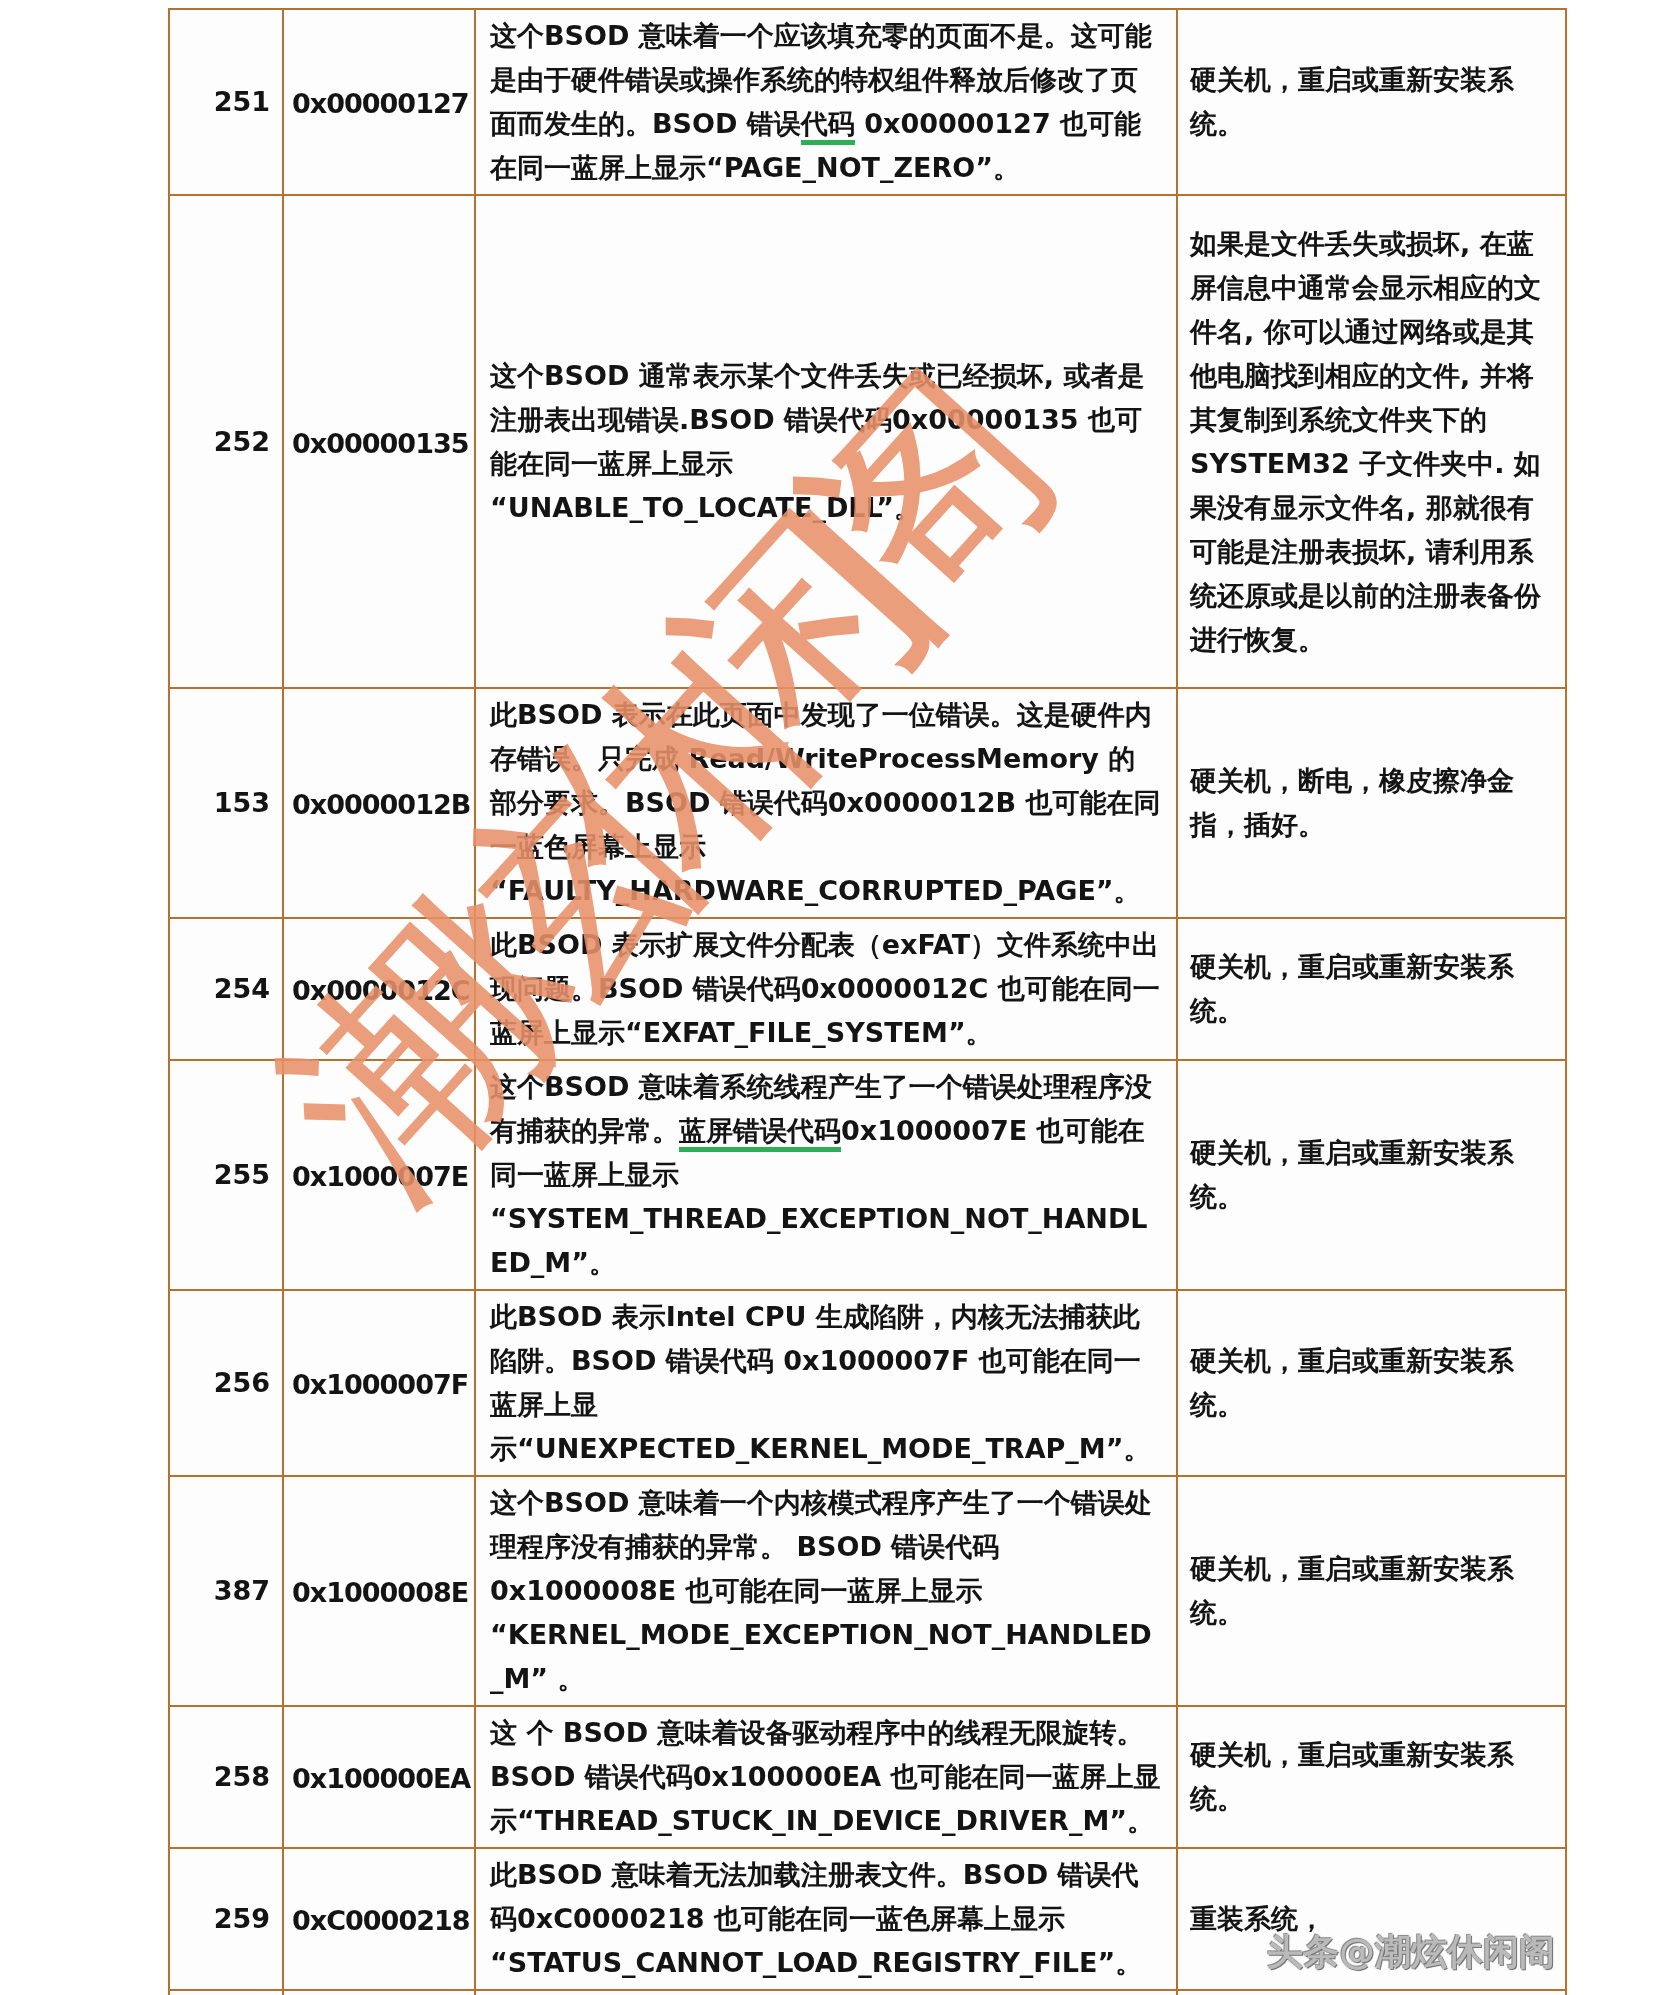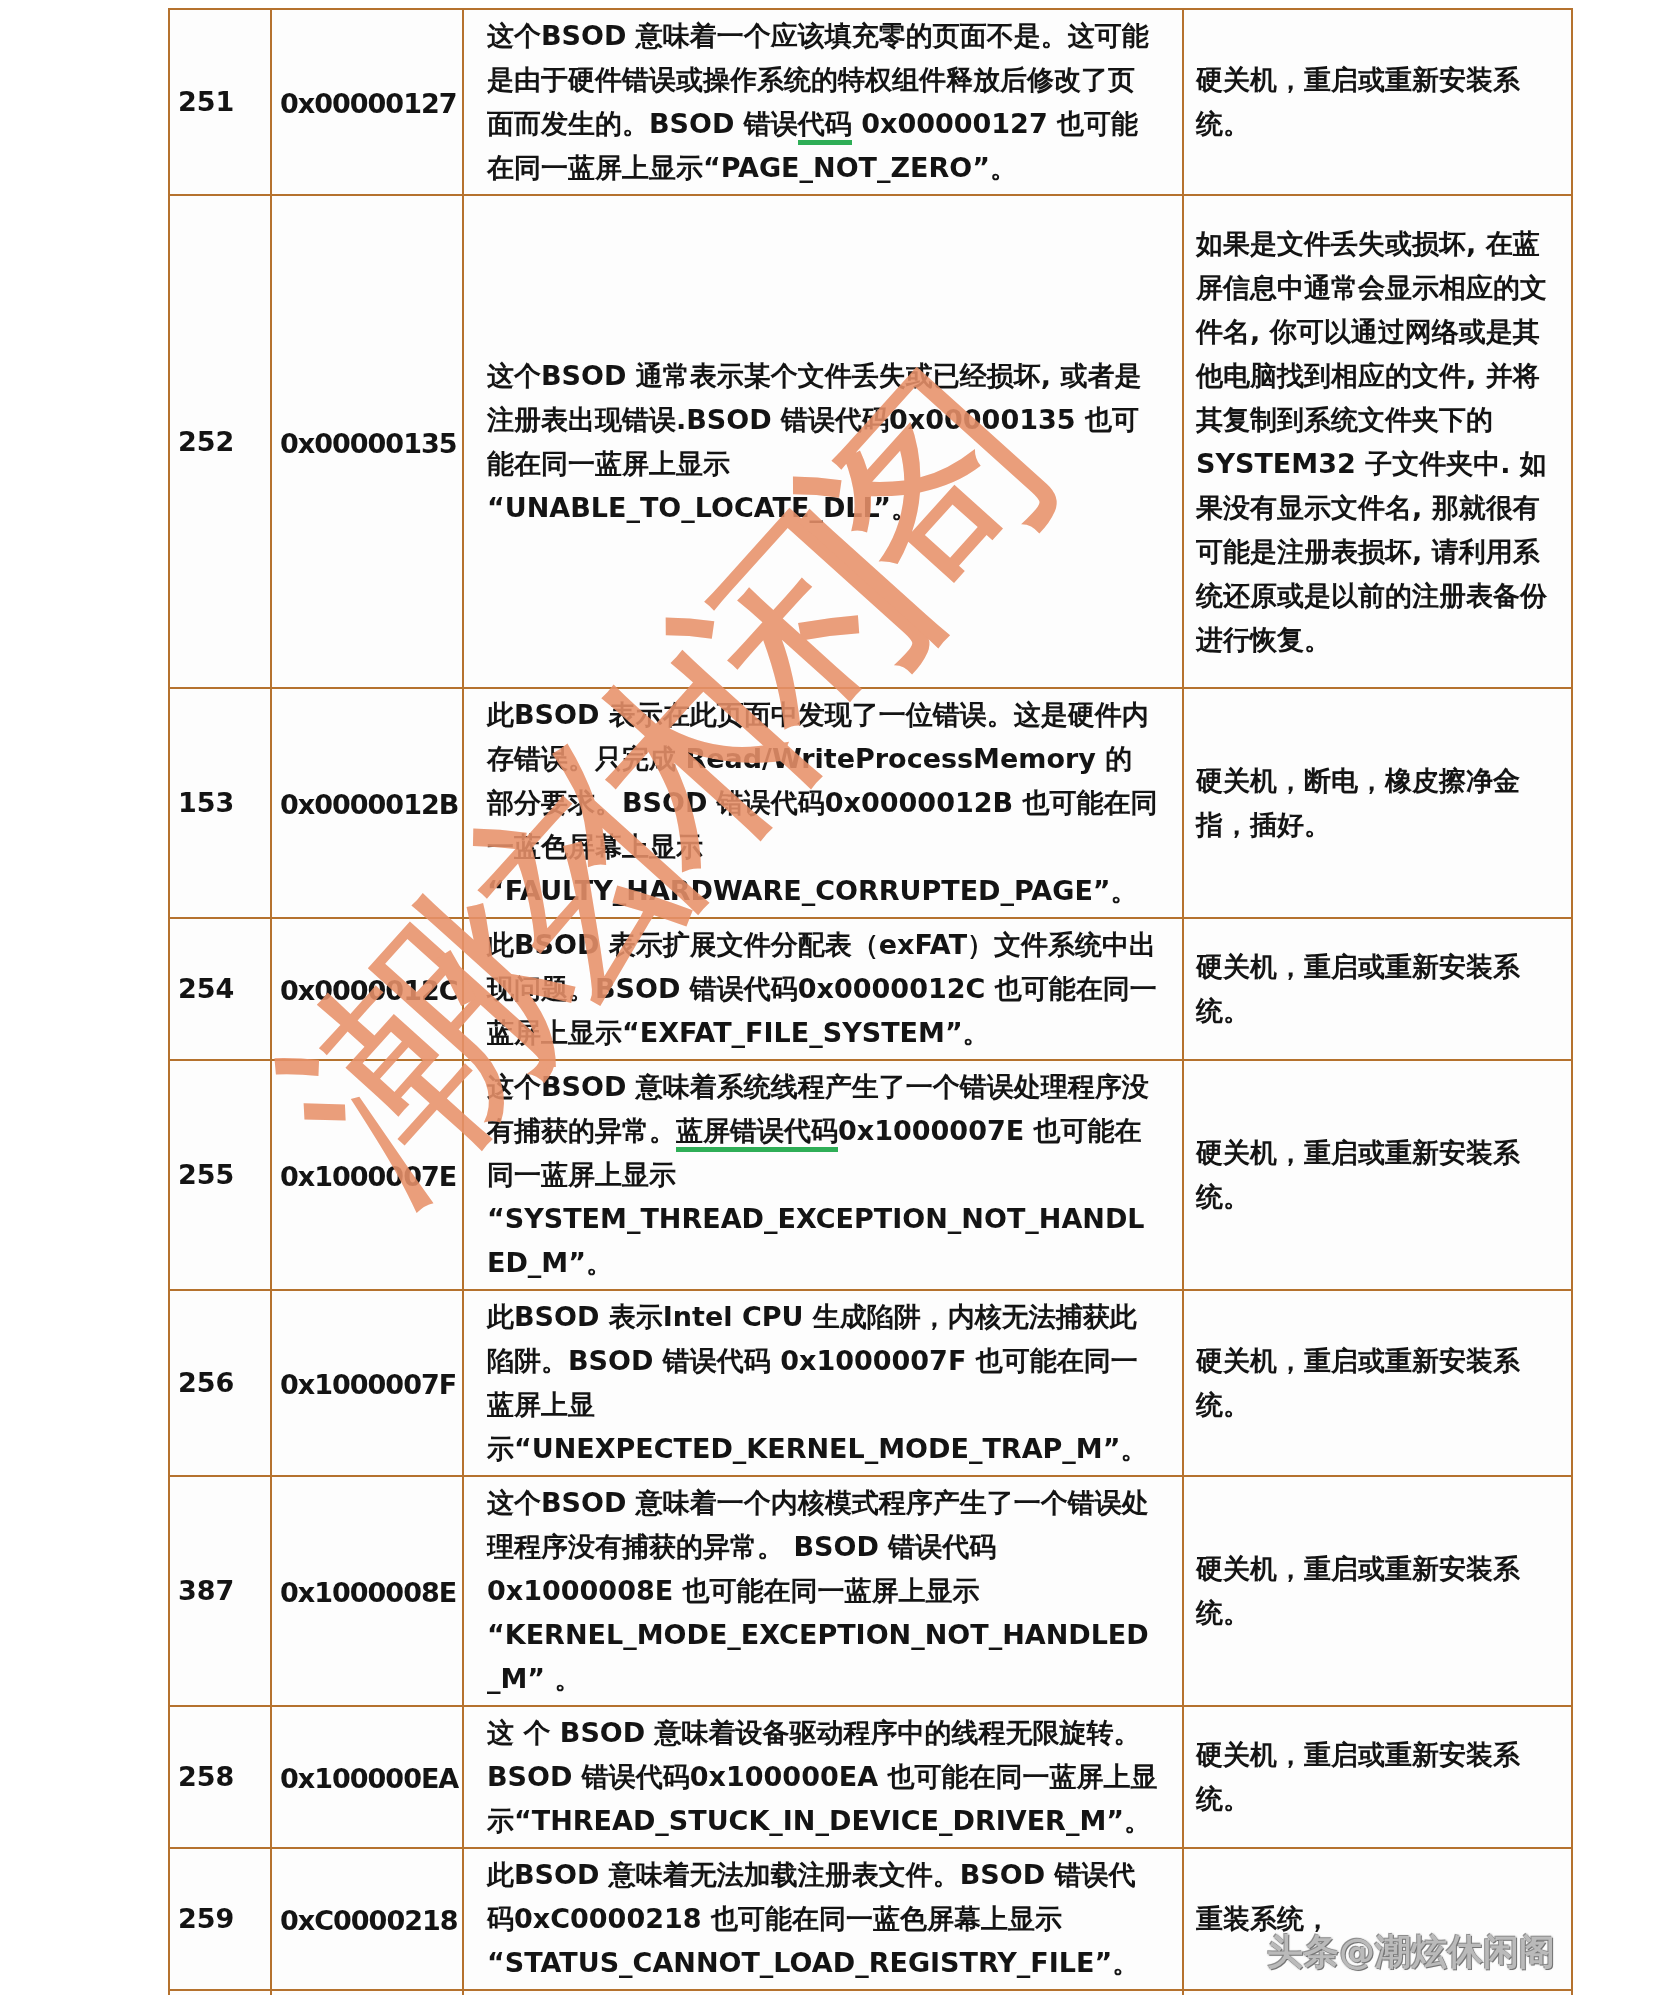--- a/index.html
+++ b/index.html
@@ -18,23 +18,23 @@
     position:absolute;left:168px;top:8px;width:1305px;
     border-collapse:collapse;table-layout:fixed;
     background:#fdfdfd;
   }
   table.bsod td{
     border:2px solid var(--bc);
     vertical-align:middle;
     font-size:27px;line-height:44px;
     font-weight:600;
   }
-  td.num{width:92px;padding:0 0 0 8px;font-size:30px;font-weight:400;}
+  td.num{width:92px;padding:0 12px 0 8px;font-size:30px;font-weight:400;text-align:right;}
   td.code{width:178px;padding:4px 4px 0 8px;font-size:28px;font-weight:400;letter-spacing:-1px;}
-  td.desc{width:672px;padding:4px 23px;overflow-wrap:anywhere;}
+  td.desc{width:672px;padding:4px 14px;overflow-wrap:anywhere;}
   td.sol{width:363px;padding:0 12px;overflow-wrap:anywhere;}
   .u-green{
     border-bottom:5px solid var(--green);
     padding-bottom:1px;
   }
   .wm-diagonal{
     position:absolute;left:30px;top:300px;width:1250px;height:1000px;
     display:flex;align-items:center;justify-content:center;
     transform:rotate(-48deg);
     font-size:235px;letter-spacing:-45px;white-space:nowrap;

